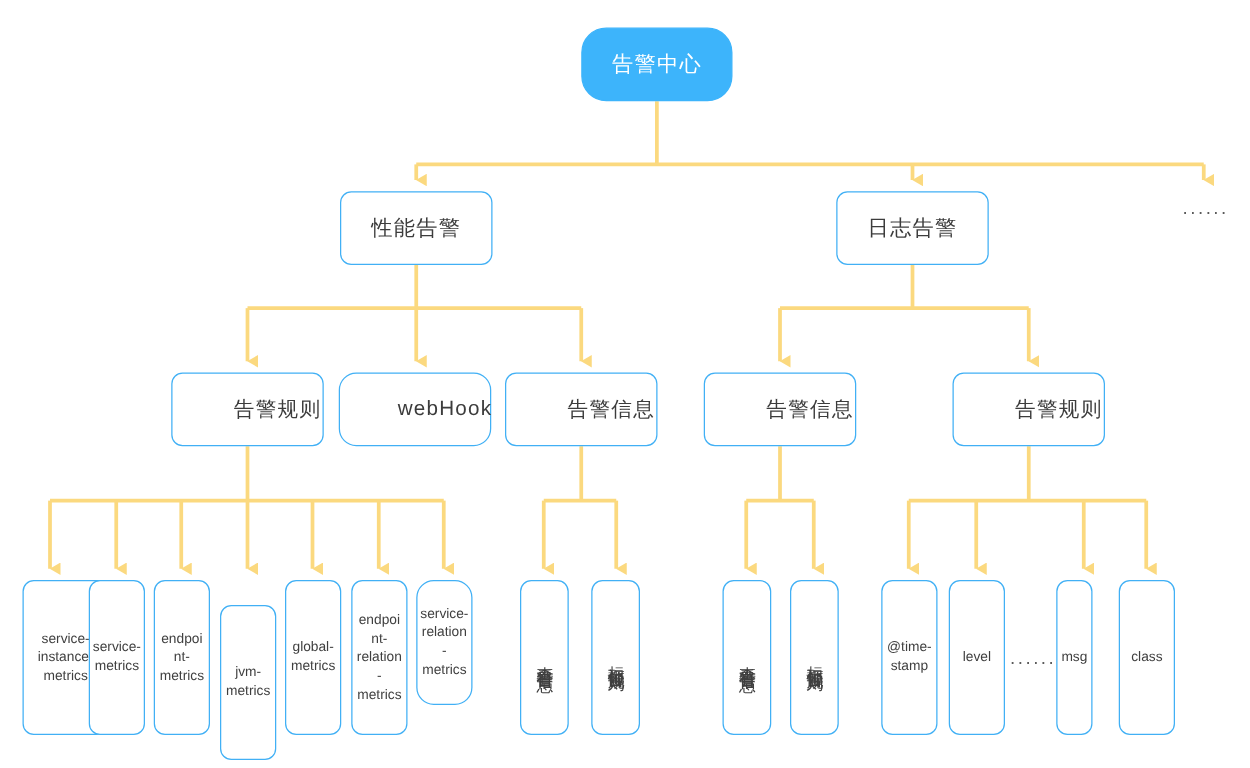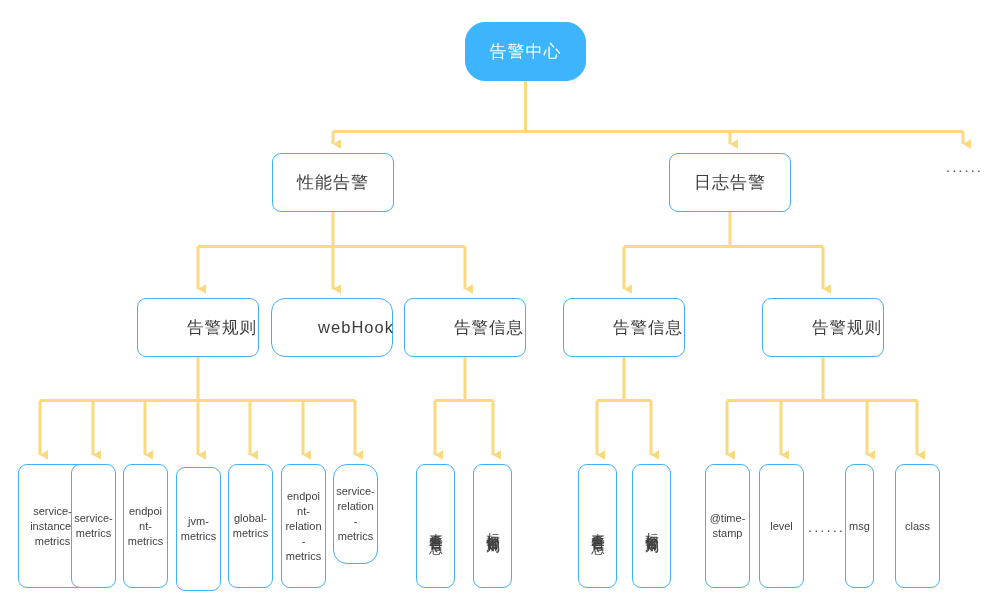--- a/index.html
+++ b/index.html
@@ -177,21 +177,21 @@
   <div id="leaf-container">
       <div class="node leaf" style="left: 18px; top: 464px; width: 69px; height: 124px;">
         <span>service-instance-metrics</span>
       </div>
       <div class="node leaf" style="left: 71px; top: 464px; width: 45px; height: 124px;">
         <span>service-metrics</span>
       </div>
       <div class="node leaf" style="left: 123px; top: 464px; width: 45px; height: 124px;">
         <span>endpoint-metrics</span>
       </div>
-      <div class="node leaf" style="left: 176px; top: 467px; width: 45px; height: 124px;">
+      <div class="node leaf" style="left: 176px; top: 484px; width: 45px; height: 124px;">
         <span>jvm-metrics</span>
       </div>
       <div class="node leaf" style="left: 228px; top: 464px; width: 45px; height: 124px;">
         <span>global-metrics</span>
       </div>
       <div class="node leaf" style="left: 281px; top: 464px; width: 45px; height: 124px;">
         <span>endpoint-relation-metrics</span>
       </div>
       <div class="node leaf" style="left: 333px; top: 464px; width: 45px; height: 100px; border-radius: 14px;">
         <span>service-relation-metrics</span>

